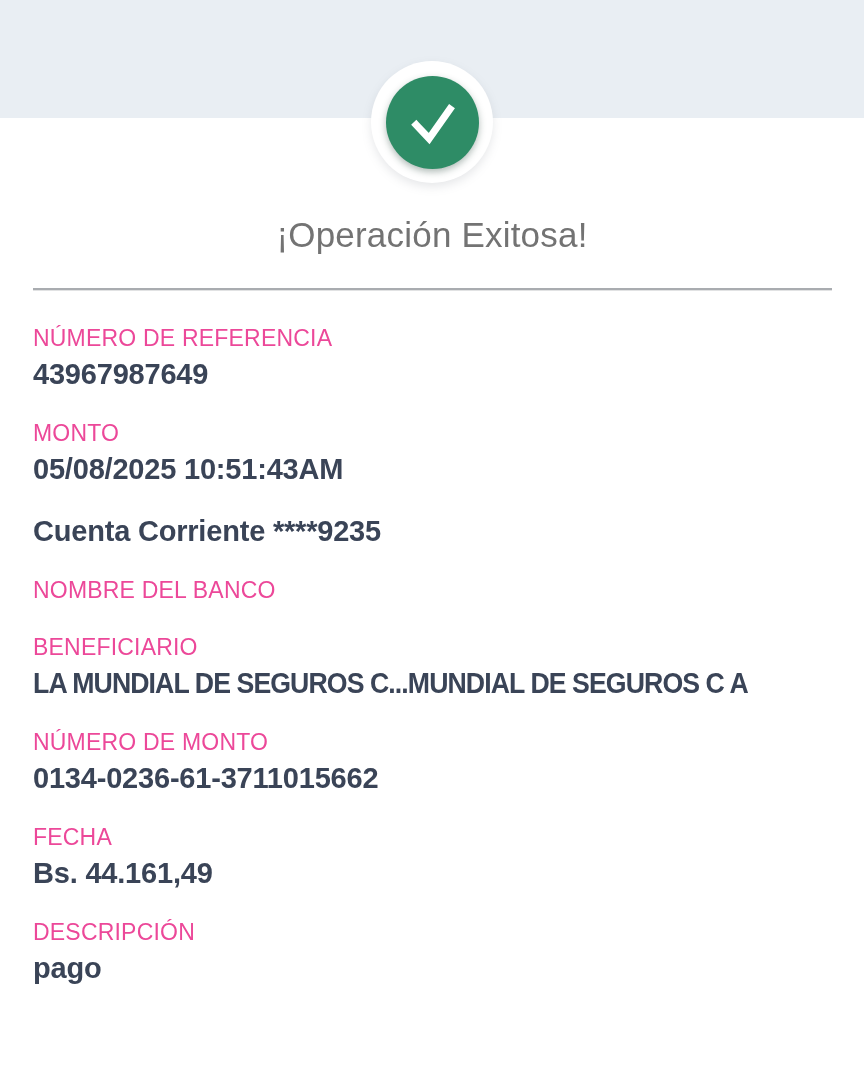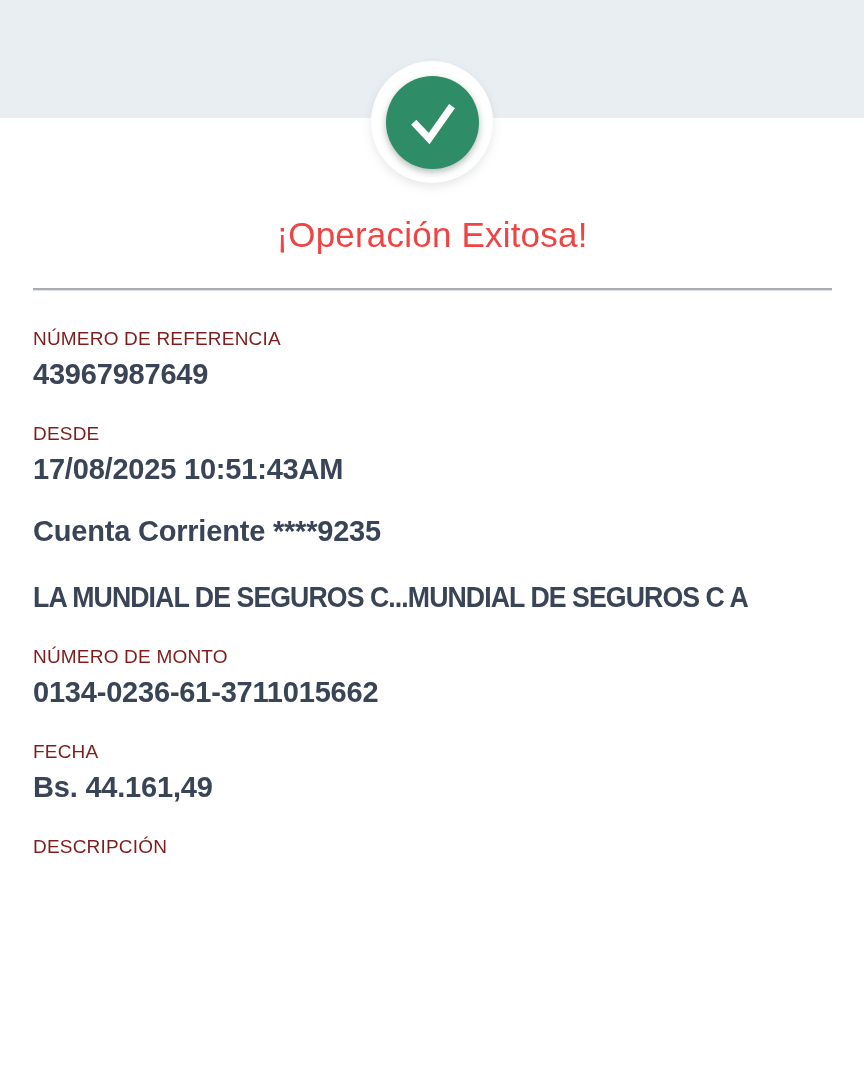--- a/index.html
+++ b/index.html
@@ -53,40 +53,40 @@
   }
   .content {
     position: relative;
     padding-top: 213px;
   }
   .title {
     text-align: center;
     font-size: 35px;
     line-height: 44px;
     font-weight: 400;
-    color: #ef4444;
+    color: #737373;
     letter-spacing: 0.2px;
   }
   .divider {
     height: 2px;
     background: #a9acb0;
     margin: 31px 32px 0 33px;
     box-shadow: 0 1px 0 rgba(170,173,176,0.35);
   }
   .fields {
     padding: 34px 32px 0 33px;
   }
   .field {
     margin-bottom: 28px;
   }
   .field-label {
-    font-size: 19px;
+    font-size: 23px;
     line-height: 29px;
     font-weight: 400;
-    color: #7f1d1d;
+    color: #ec4899;
     letter-spacing: 0.2px;
   }
   .field-value {
     margin-top: 4px;
     font-size: 29px;
     line-height: 34px;
     font-weight: 700;
     color: #3a4457;
     letter-spacing: -0.2px;
     white-space: nowrap;
@@ -120,44 +120,47 @@
     <div class="divider"></div>
 
     <div class="fields">
 
       <div class="field">
         <div class="field-label">NÚMERO DE REFERENCIA</div>
         <div class="field-value">43967987649</div>
       </div>
 
       <div class="field">
-        <div class="field-label">DESDE</div>
-        <div class="field-value">17/08/2025 10:51:43AM</div>
+        <div class="field-label">MONTO</div>
+        <div class="field-value">05/08/2025 10:51:43AM</div>
       </div>
 
       <div class="field">
         <div class="field-value">Cuenta Corriente ****9235</div>
       </div>
 
       <div class="field">
+        <div class="field-label">NOMBRE DEL BANCO</div>
       </div>
 
       <div class="field condensed">
+        <div class="field-label">BENEFICIARIO</div>
         <div class="field-value">LA MUNDIAL DE SEGUROS C...MUNDIAL DE SEGUROS C A</div>
       </div>
 
       <div class="field">
         <div class="field-label">NÚMERO DE MONTO</div>
         <div class="field-value">0134-0236-61-3711015662</div>
       </div>
 
       <div class="field">
         <div class="field-label">FECHA</div>
         <div class="field-value">Bs. 44.161,49</div>
       </div>
 
       <div class="field">
         <div class="field-label">DESCRIPCIÓN</div>
+        <div class="field-value">pago</div>
       </div>
 
     </div>
   </div>
 </div>
 
 </body></html>

